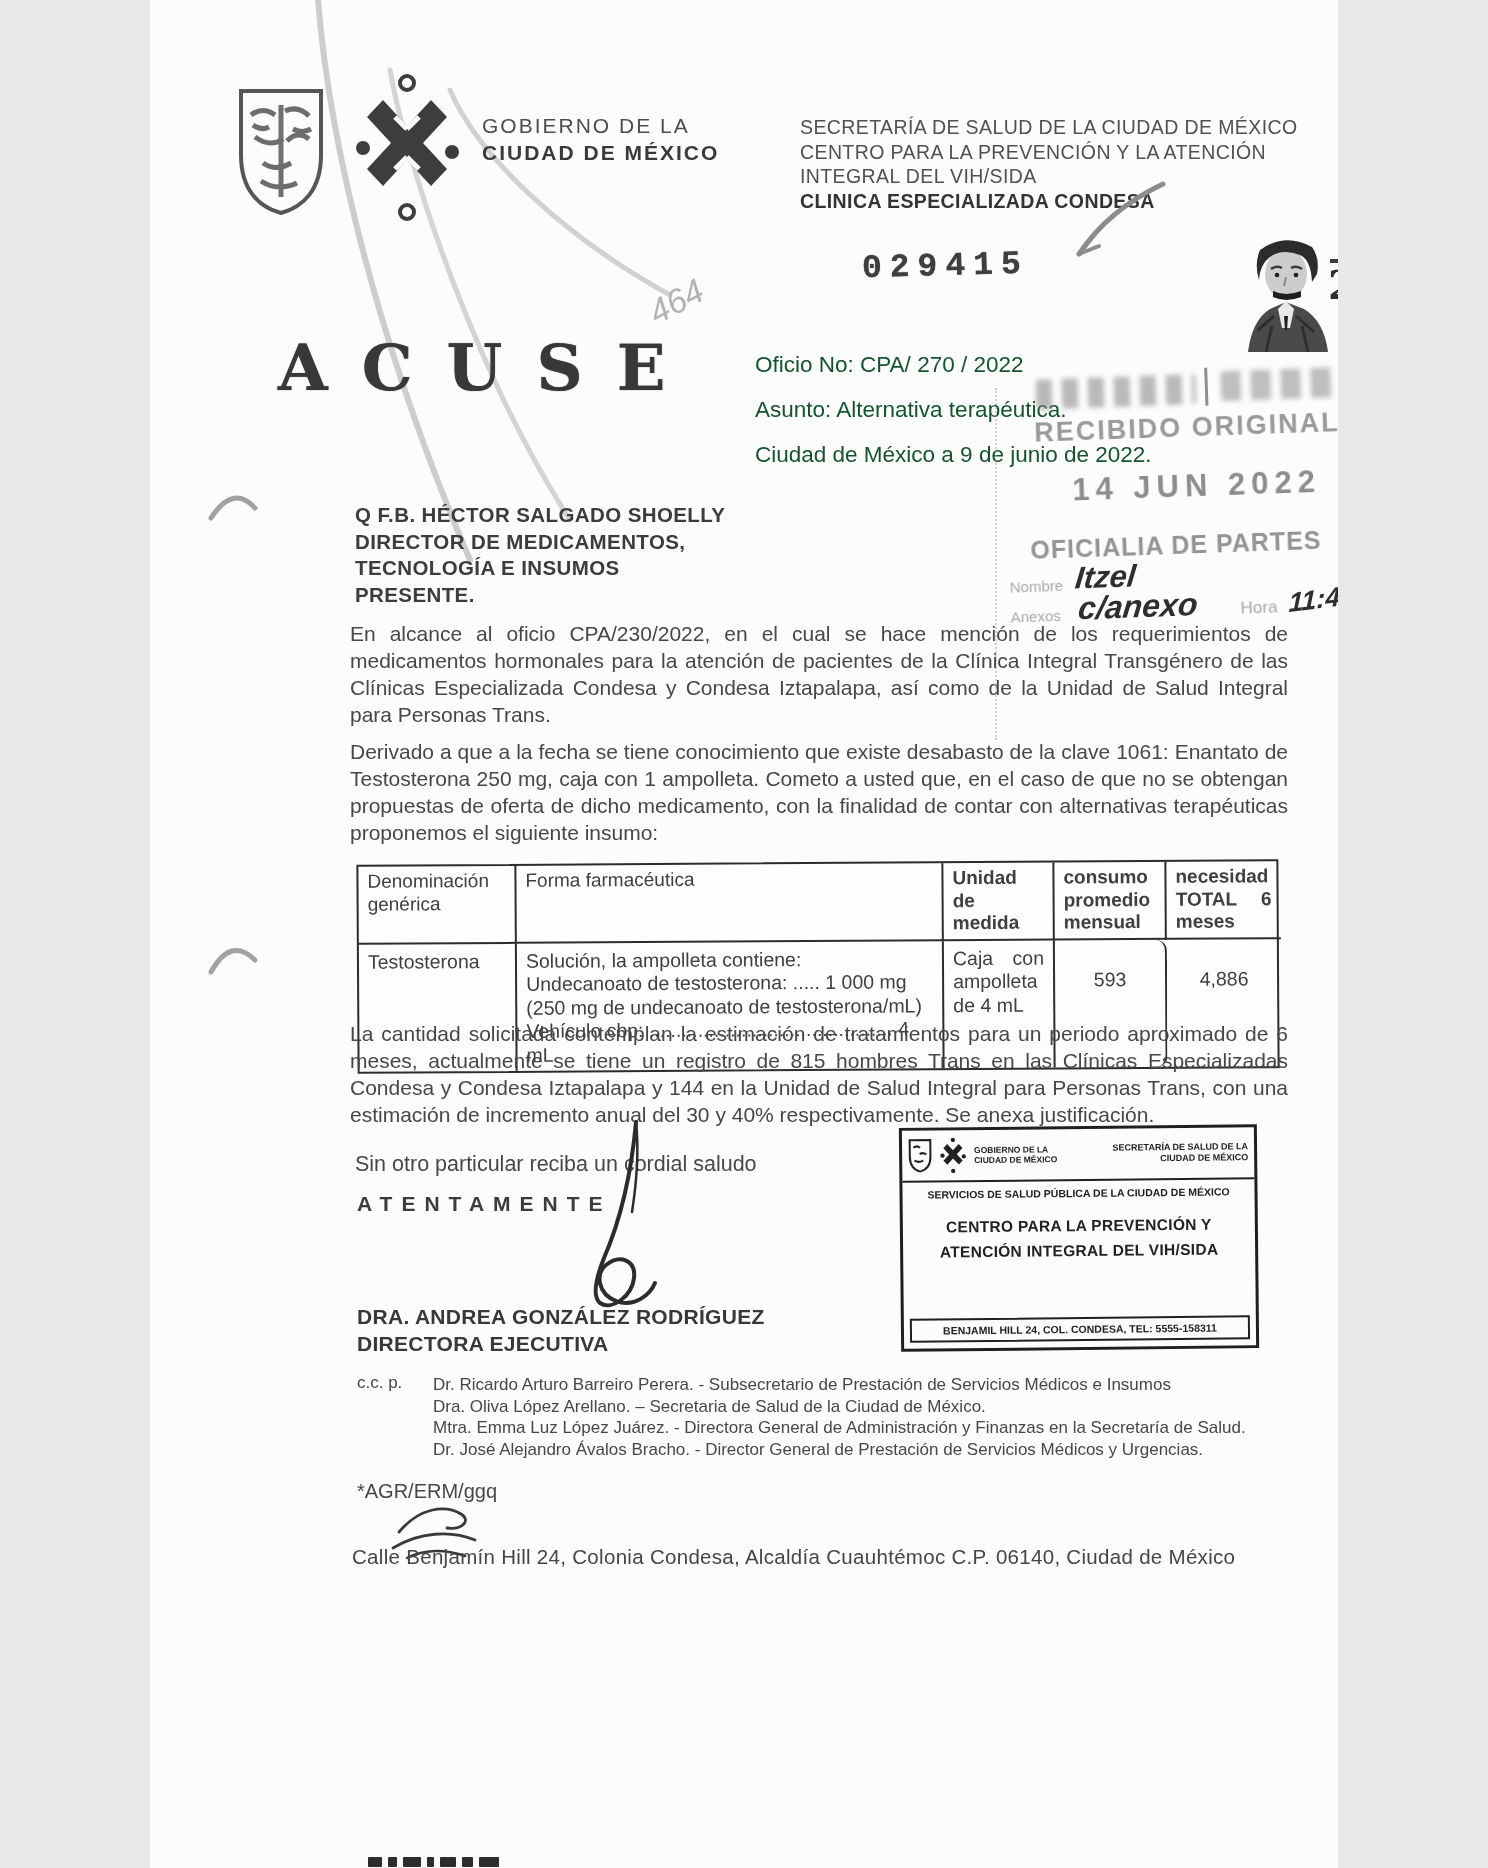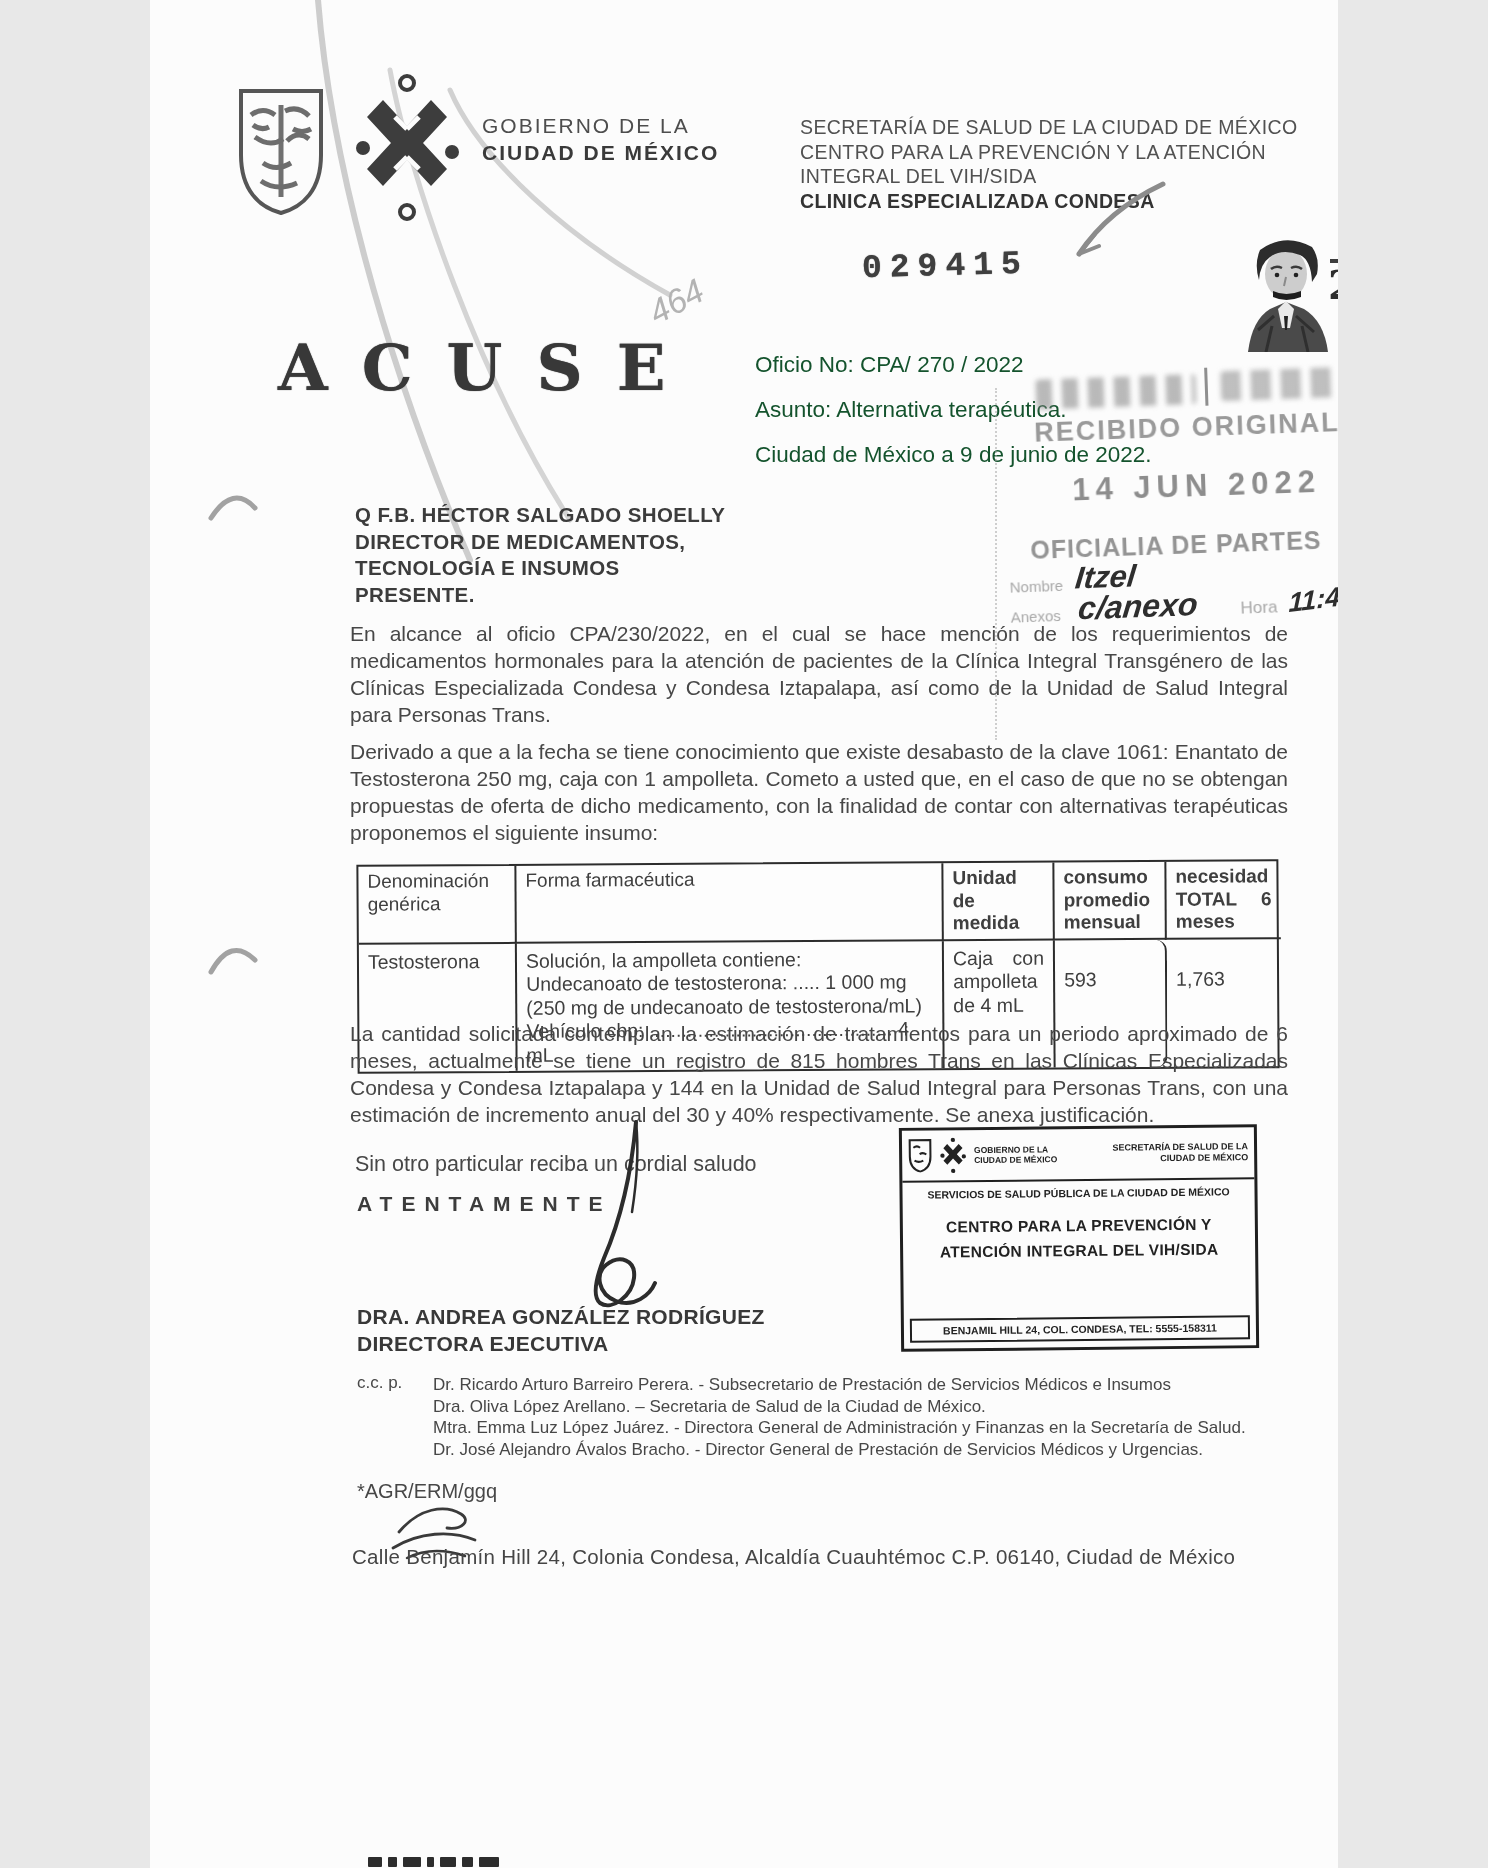--- a/index.html
+++ b/index.html
@@ -56,21 +56,21 @@
   .atent{left:207px;top:1192px;font-size:21px;font-weight:bold;letter-spacing:9px;color:#3c3c3c;}
   
   .doc-table{left:207px;top:862px;width:922px;transform:rotate(-.35deg);
      display:grid;grid-template-columns:158px 427px 111px 112px 114px;
      border:2px solid #2c2c2c;box-sizing:border-box;background:rgba(255,255,255,.4);}
   .doc-table .cell{border-right:2px solid #2c2c2c;border-bottom:2px solid #2c2c2c;
      padding:4px 9px;font-size:19px;line-height:22.5px;color:#3f3f3f;box-sizing:border-box;}
   .doc-table .cell:nth-child(5n){border-right:none;}
   .doc-table .row2{border-bottom:none;padding-top:6px;font-size:19.5px;line-height:23.5px;}
   .doc-table .hb{font-weight:bold;}
-  .num{text-align:left;padding-top:28px !important;border-radius:11px;}
+  .num{text-align:center;padding-top:28px !important;border-radius:11px;}
   .just{text-align:justify;}
   
   .ostamp{left:750px;top:1126px;width:358px;height:224px;border:3px solid #1f1f1f;
      transform:rotate(-.6deg);color:#222;box-sizing:border-box;}
   .ostamp .toprow{display:flex;align-items:center;gap:6px;padding:4px 6px;height:52px;border-bottom:2px solid #1f1f1f;box-sizing:border-box;}
   .ostamp .gtxt{font-size:8.5px;font-weight:bold;line-height:10px;}
   .ostamp .sectxt{font-size:9px;font-weight:bold;line-height:11px;margin-left:auto;text-align:right;}
   .ostamp .services{font-size:10.5px;font-weight:bold;text-align:center;padding:6px 2px 4px 2px;}
   .ostamp .center{font-size:15.5px;font-weight:bold;text-align:center;line-height:25px;margin-top:10px;letter-spacing:.3px;}
   .ostamp .addr{position:absolute;left:6px;right:6px;bottom:6px;border:2px solid #1f1f1f;
@@ -204,21 +204,21 @@
 
     <div class="cell row2">Testosterona</div>
     <div class="cell row2">
       <div>Solución, la ampolleta contiene:</div>
       <div>Undecanoato de testosterona:  ..... 1 000 mg</div>
       <div>(250 mg de undecanoato de testosterona/mL)</div>
       <div>Vehículo cbp: ............................................. 4 mL</div>
     </div>
     <div class="cell row2 just">Caja con ampolleta de 4 mL</div>
     <div class="cell row2 num">593</div>
-    <div class="cell row2 num">1,763</div>
+    <div class="cell row2 num">4,886</div>
   </div>
 
   <div class="abs para" style="top:1020px;">La cantidad solicitada contemplan la estimación de tratamientos para un periodo aproximado de 6 meses, actualmente se tiene un registro de 815 hombres Trans en las Clínicas Especializadas Condesa y Condesa Iztapalapa y 144 en la Unidad de Salud Integral para Personas Trans, con una estimación de incremento anual del 30 y 40% respectivamente. Se anexa justificación.</div>
   <div class="abs closing">Sin otro particular reciba un cordial saludo</div>
   <div class="abs atent">ATENTAMENTE</div>
 
   <svg class="abs" style="left:390px;top:1120px;width:170px;height:210px;" viewBox="0 0 170 210">
     <path d="M96 2 C92 46 84 92 64 138 C56 158 52 176 60 183 C72 191 92 176 94 158 C96 140 80 134 66 145 C55 154 58 174 76 181 C94 188 110 175 115 163" stroke="#2c2c2c" stroke-width="4" fill="none" stroke-linecap="round"></path>
     <path d="M96 2 C99 30 97 60 92 92" stroke="#2c2c2c" stroke-width="2.5" fill="none" stroke-linecap="round"></path>
   </svg>

